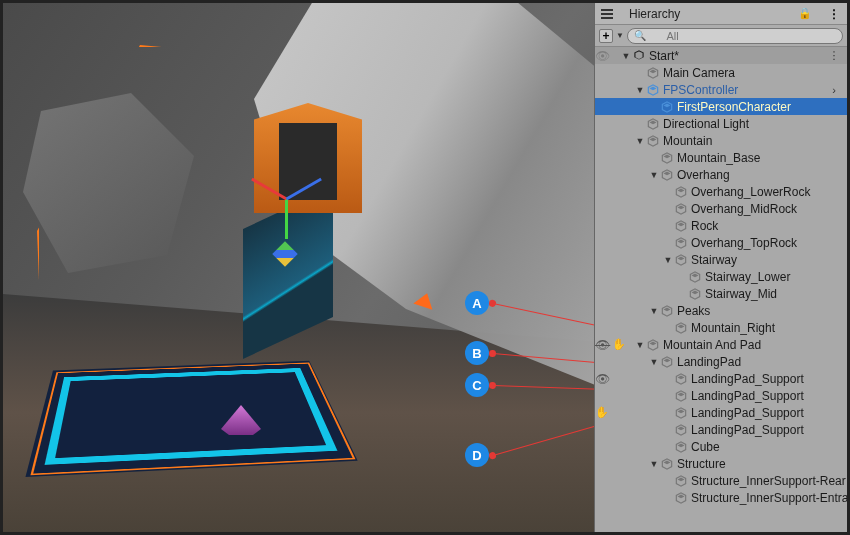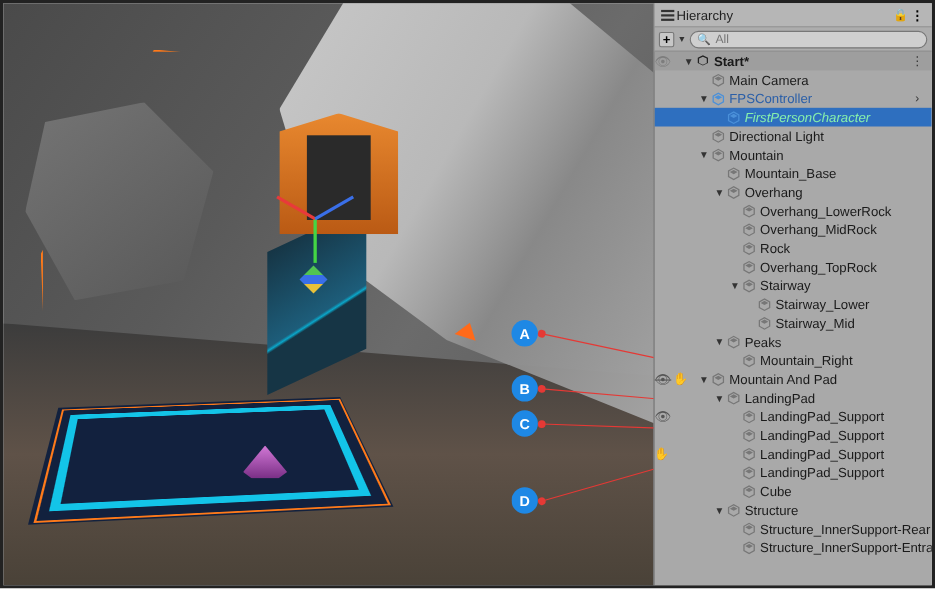--- a/index.html
+++ b/index.html
@@ -28,44 +28,44 @@
   .scene .gizmo .cube{position:absolute;left:-9px;top:46px;width:18px;height:18px;background:linear-gradient(135deg,#52c552 0 33%,#3a6fe8 33% 66%,#e8c13a 66%);transform:rotate(45deg);}
   .scene .carrot{position:absolute;left:412px;top:290px;width:0;height:0;border-left:10px solid transparent;border-right:10px solid transparent;border-bottom:14px solid #ff6a1a;transform:rotate(18deg);}
 
   
   .callout-line{position:absolute;height:1px;background:#e53935;}
   .callout-line::before{content:"";position:absolute;left:-4px;top:-3px;width:7px;height:7px;border-radius:50%;background:#e53935;}
   .badge{position:absolute;width:24px;height:24px;border-radius:50%;background:#1e88e5;color:#fff;font-weight:700;display:flex;align-items:center;justify-content:center;font-size:13px;}
 
   
   .panel { width:253px; flex:0 0 253px; background:#a9a9a9; display:flex; flex-direction:column; border-left:1px solid #666;}
-  .panel-header{display:flex;align-items:center;height:22px;background:#b6b6b6;border-bottom:1px solid #888;padding:0 6px;gap:2px;}
+  .panel-header{display:flex;align-items:center;height:22px;background:#b6b6b6;border-bottom:1px solid #888;padding:0 6px;gap:16px;}
   .panel-header .title{flex:1;font-weight:400;color:#222;}
   .burger{width:12px;display:flex;flex-direction:column;gap:2px;}
   .burger span{height:2px;background:#333;}
   .lock{font-size:11px;}
   .kebab{font-weight:700;letter-spacing:1px;}
   .toolbar{display:flex;align-items:center;height:22px;background:#adadad;border-bottom:1px solid #888;padding:0 4px;gap:3px;}
   .toolbar .plus{width:14px;height:14px;display:flex;align-items:center;justify-content:center;background:#c7c7c7;border:1px solid #777;border-radius:2px;font-weight:700;line-height:1;}
   .toolbar .dd{font-size:8px;color:#333;}
   .search{flex:1;display:flex;align-items:center;background:#cfcfcf;border:1px solid #777;border-radius:10px;height:16px;padding:0 6px;gap:4px;}
-  .search input{flex:1;border:none;background:transparent;outline:none;font-size:11px;color:#555;}
+  .search input{flex:1;border:none;background:transparent;outline:none;font-size:11px;color:#555;margin-left:16px;}
   .mag{font-size:10px;color:#555;}
 
   .tree{flex:1;overflow:hidden;}
   .row{display:flex;align-items:center;height:17px;padding-right:4px;white-space:nowrap;}
   .row .indent{flex:0 0 auto;}
   .row .tw{width:10px;text-align:center;color:#333;font-size:9px;flex:0 0 10px;}
   .row .icon{width:14px;height:14px;margin:0 3px 0 1px;flex:0 0 14px;}
   .row .label{flex:1;color:#1a1a1a;}
   .row .extra{width:18px;text-align:center;color:#333;font-size:11px;}
   .row.scene-row{background:#9e9e9e;font-weight:400;}
-  .row.scene-row .label{font-weight:700;}
+  .row.scene-row .label{font-weight:400;}
   .row.selected{background:#2e6fbf;}
-  .row.selected .label{color:#86efac;font-style:italic;}
+  .row.selected .label{color:#fef9c3;}
   .icon svg{width:14px;height:14px;display:block;}
   .blue-cube svg path{fill:#4a90d9;}
   .grey-cube svg path{fill:#777;}
   .unity-icon svg path{fill:#222;}
   .eye{font-size:12px;color:#555;}
   .pick{font-size:11px;color:#555;}
   .gutter{width:26px;display:flex;align-items:center;gap:2px;flex:0 0 26px;}
 </style>
 </head>
 <body>

